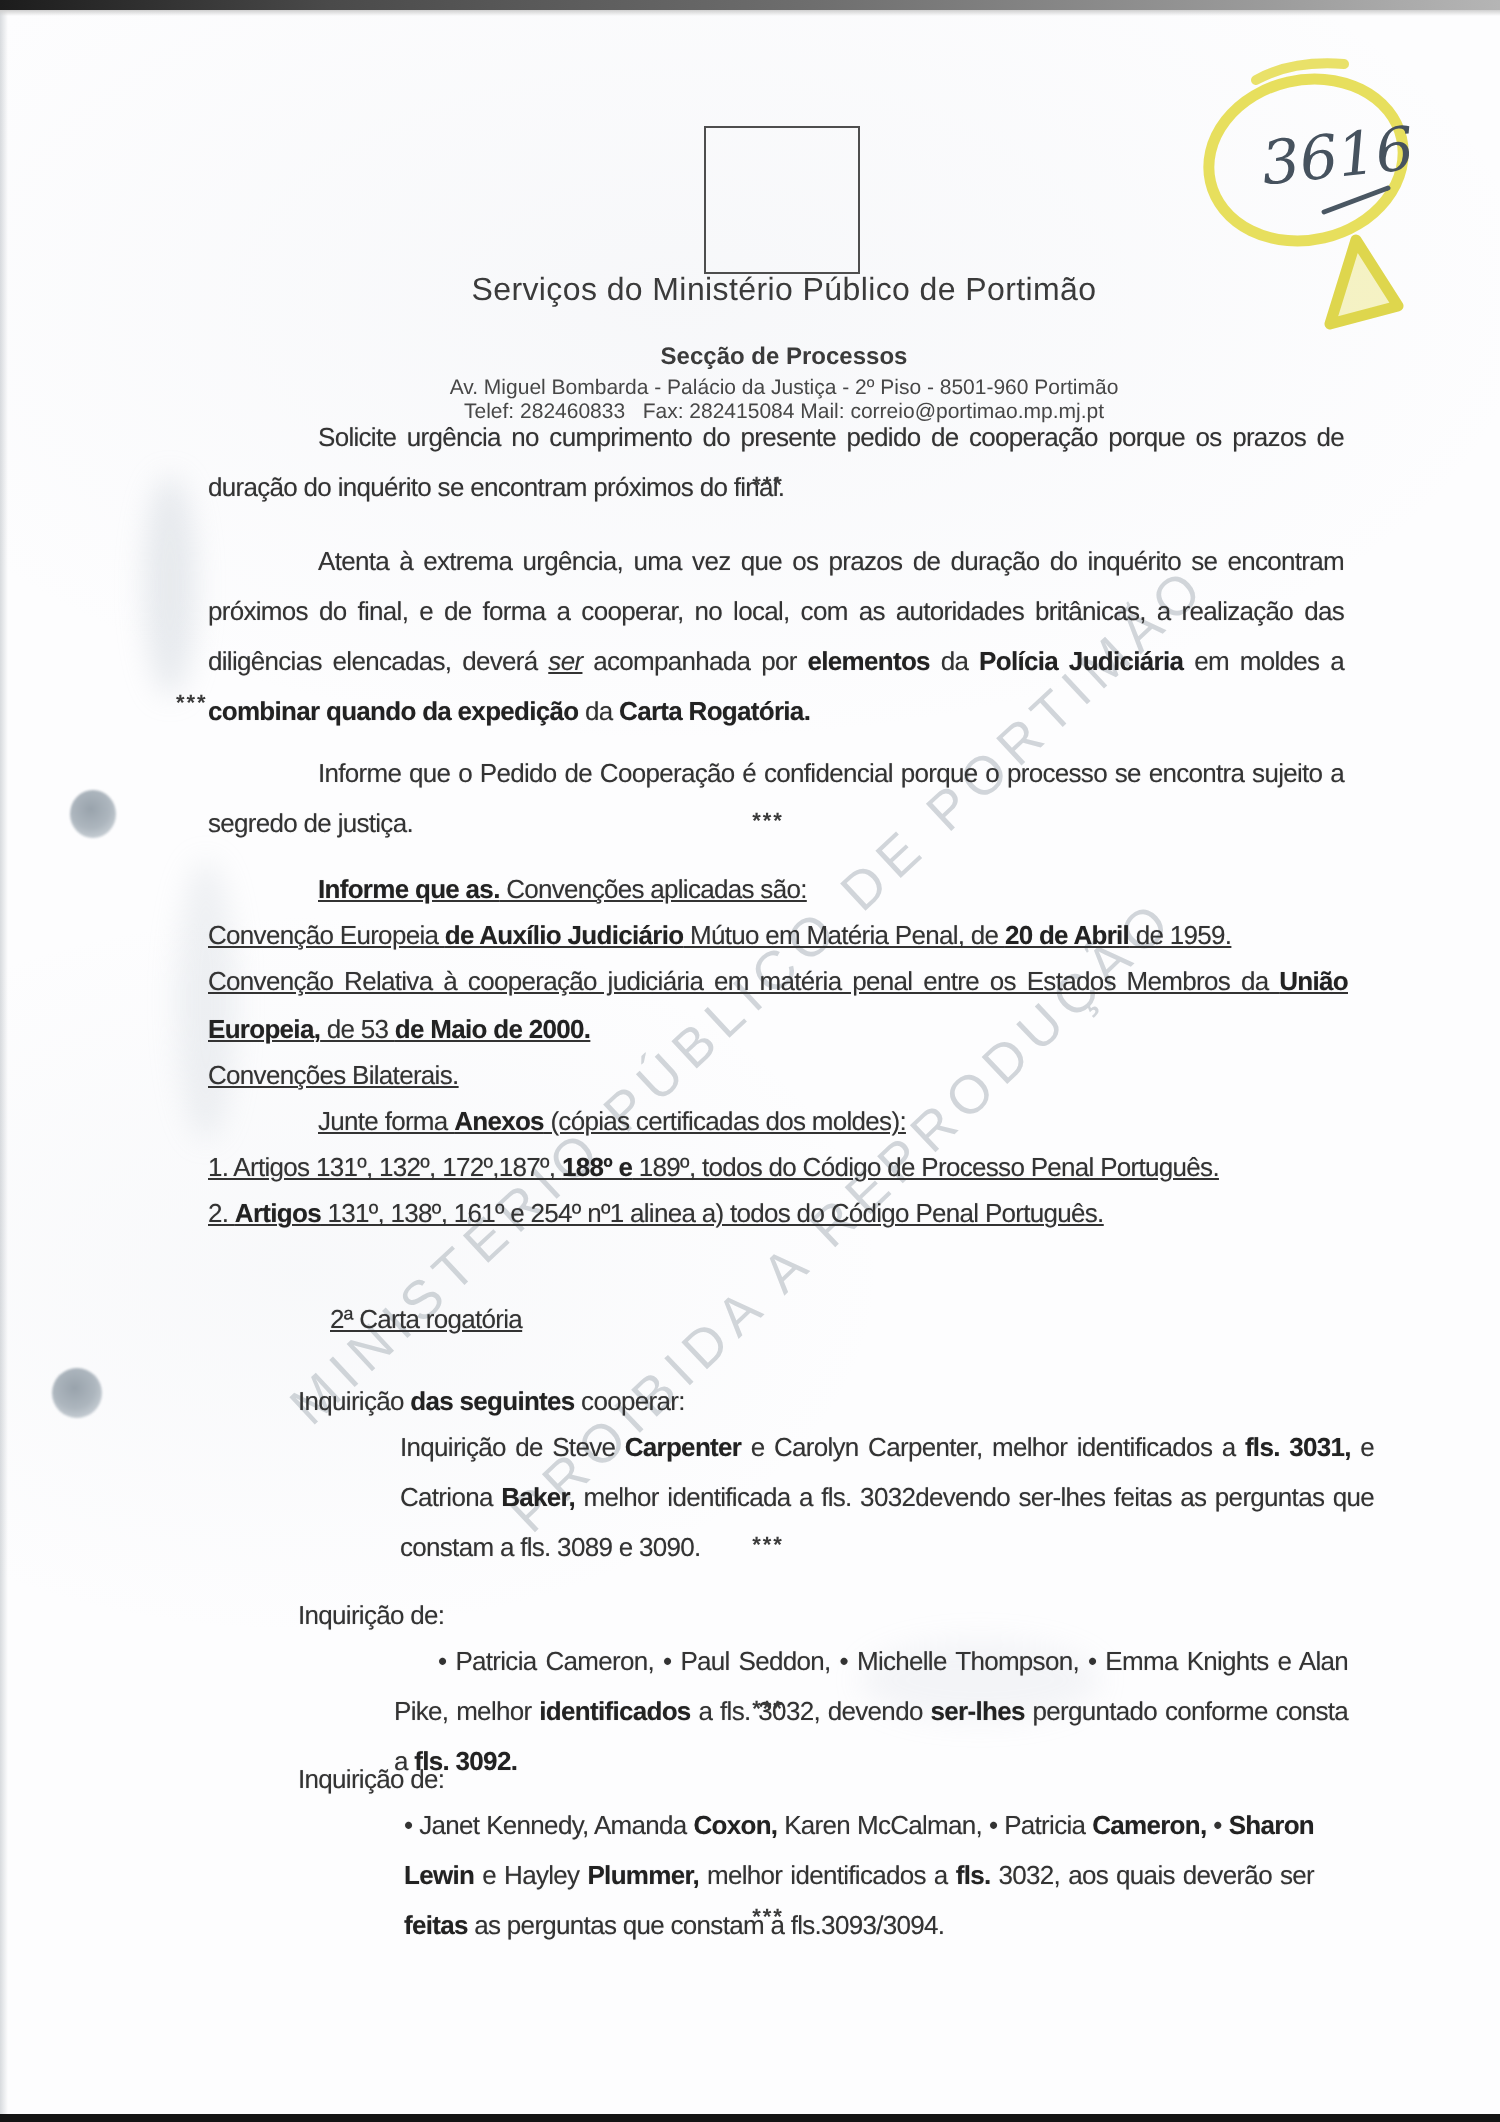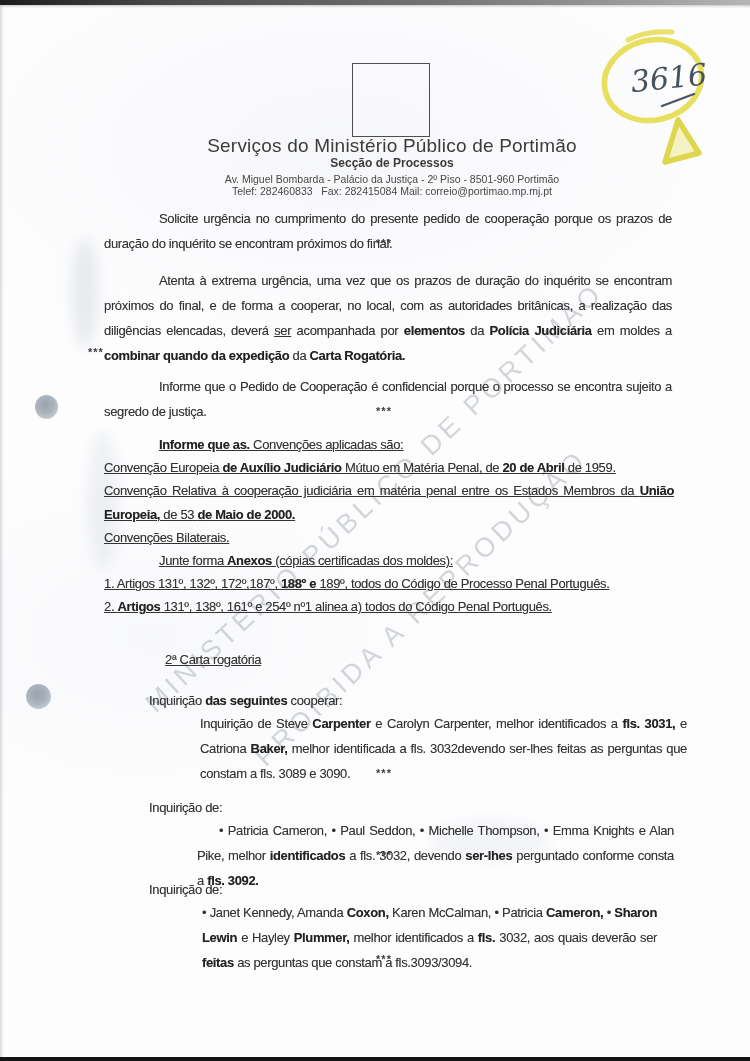--- a/index.html
+++ b/index.html
@@ -38,35 +38,35 @@
   .wm{position:absolute;z-index:1;white-space:nowrap;
     font-size:27px;letter-spacing:4.5px;color:#aeb6bd;opacity:0.55;
     transform-origin:0 50%;}
   .wm1{left:150px;top:692px;transform:rotate(-43deg);}
   .wm2{left:260px;top:746px;transform:rotate(-43.5deg);}
 
   
   .stamp-box{position:absolute;left:352px;top:63px;width:76px;height:72px;
     border:1.5px solid #4e4e4e;z-index:2;}
   .letterhead{position:absolute;left:67px;top:136px;width:650px;text-align:center;z-index:2;}
-  .lh-title{font-size:19px;line-height:19px;color:#3b3b3b;letter-spacing:0.2px;}
-  .lh-sub{font-size:12px;line-height:14px;font-weight:700;color:#3b3b3b;margin-top:1px;}
+  .lh-title{font-size:16px;line-height:19px;color:#3b3b3b;letter-spacing:0.2px;}
+  .lh-sub{font-size:12px;line-height:14px;font-weight:700;color:#3b3b3b;margin-top:16px;}
   .lh-addr{font-size:10.5px;line-height:12px;color:#474747;margin-top:3px;}
   .lh-contact{font-size:10.5px;line-height:12px;color:#474747;white-space:pre-wrap;}
 
   
   .annotation{position:absolute;left:598px;top:22px;width:145px;height:155px;z-index:3;}
 
   
   .bp{position:absolute;margin:4px;z-index:2;font-size:13px;line-height:25px;
     letter-spacing:-0.35px;color:#333;text-shadow:0 0 0.4px rgba(70,70,70,0.45);}
   .just{text-align:justify;}
   .ind{text-indent:55px;}
   .b{font-weight:700;color:#222;text-align:center;}
-  .u{text-decoration:underline;}
+  .u{text-decoration:underline;font-style:italic;}
   .sep{position:absolute;z-index:2;width:568px;left:100px;text-align:center;
     font-size:11px;font-weight:700;letter-spacing:1px;color:#3a3a3a;}
   .sep-left{width:auto;left:88px;text-align:left;}
 
   .p1{left:100px;top:202px;width:568px;}
   .sp1{top:237px;}
   .p2{left:100px;top:264px;width:568px;}
   .sp-l{top:346px;}
   .p3{left:100px;top:370px;width:568px;}
   .sp2{top:405px;}

